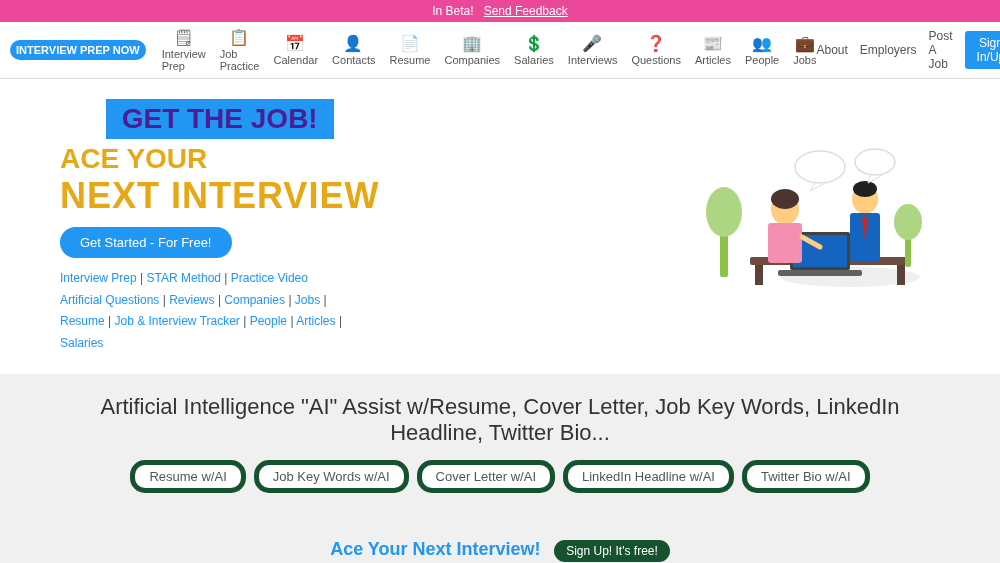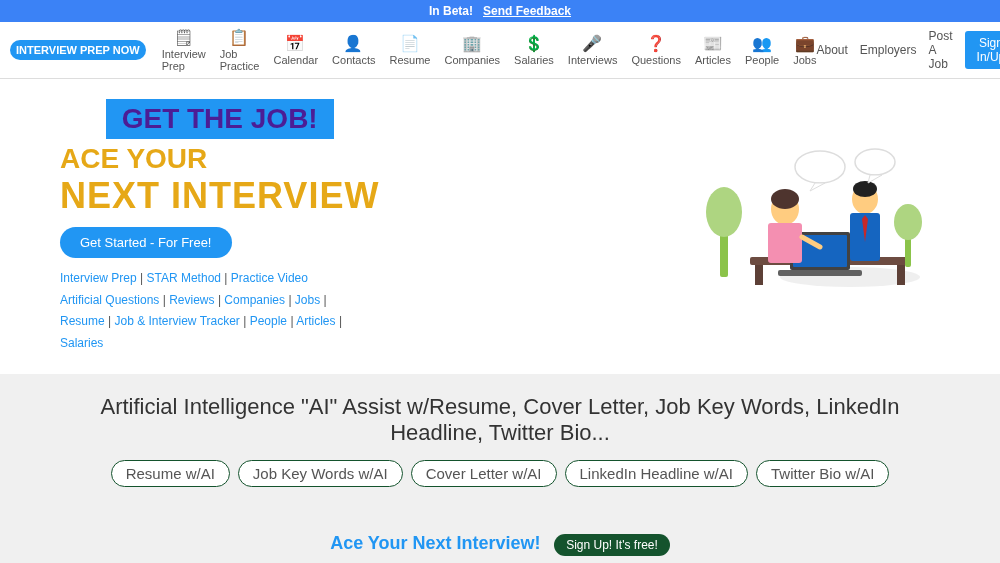--- a/index.html
+++ b/index.html
@@ -1,25 +1,24 @@
 <!DOCTYPE html>
 <html><head>
   <meta charset="utf-8">
   <style>
     * { margin: 0; padding: 0; box-sizing: border-box; }
     body { font-family: Arial, sans-serif; font-size: 13px; background: #f5f5f5; width: 1000px; overflow-x: hidden; }
 
     
     .beta-bar {
-      background: #3b82f6;
+      background: #ec4899;
       color: white;
       text-align: center;
       padding: 4px 0;
       font-size: 12px;
-      font-weight: bold;
     }
     .beta-bar a { color: white; text-decoration: underline; cursor: pointer; }
 
     
     .top-nav {
       background: white;
       display: flex;
       align-items: center;
       padding: 6px 10px;
       border-bottom: 1px solid #ddd;
@@ -133,25 +132,25 @@
       margin-bottom: 14px;
     }
     .ai-tabs {
       display: flex;
       justify-content: center;
       gap: 8px;
       flex-wrap: wrap;
       margin-bottom: 16px;
     }
     .ai-tab {
-      border: 1px solid #14532d;
+      border: 5px solid #14532d;
       background: white;
       border-radius: 15px;
       padding: 4px 14px;
-      font-size: 15px;
+      font-size: 13px;
       color: #555;
       cursor: pointer;
     }
 
     
     .interview-section {
       background: #f0f0f0;
       padding: 10px 60px 20px 60px;
       text-align: center;
     }

